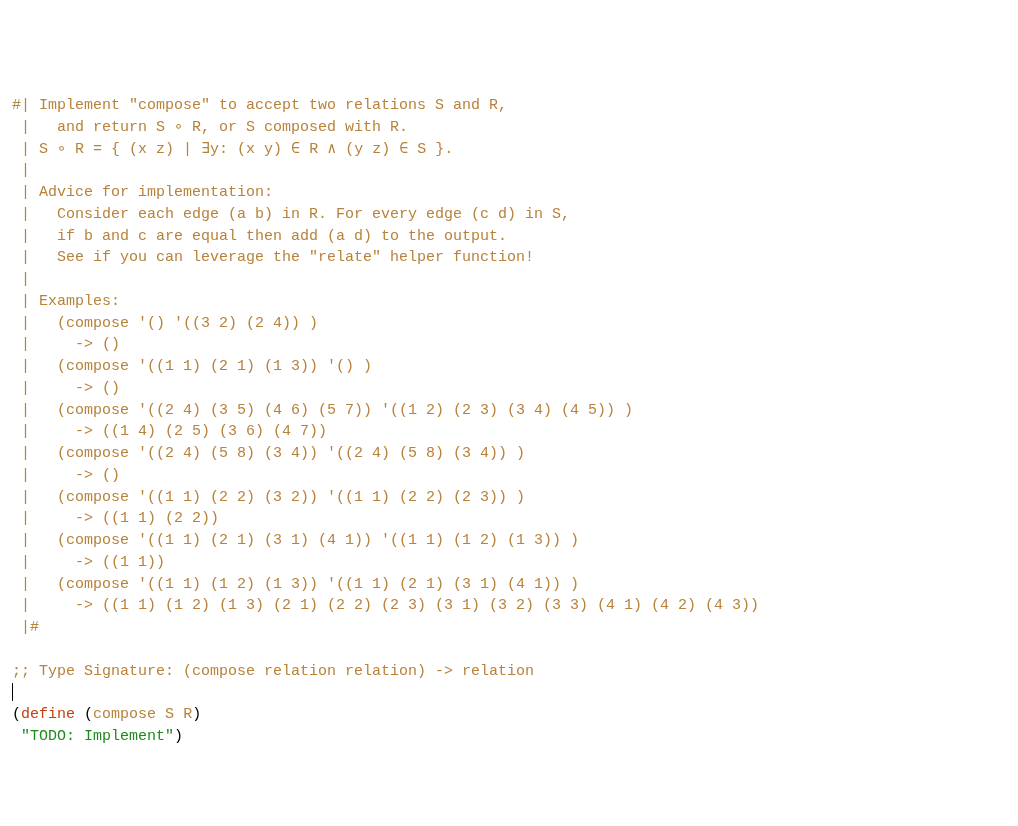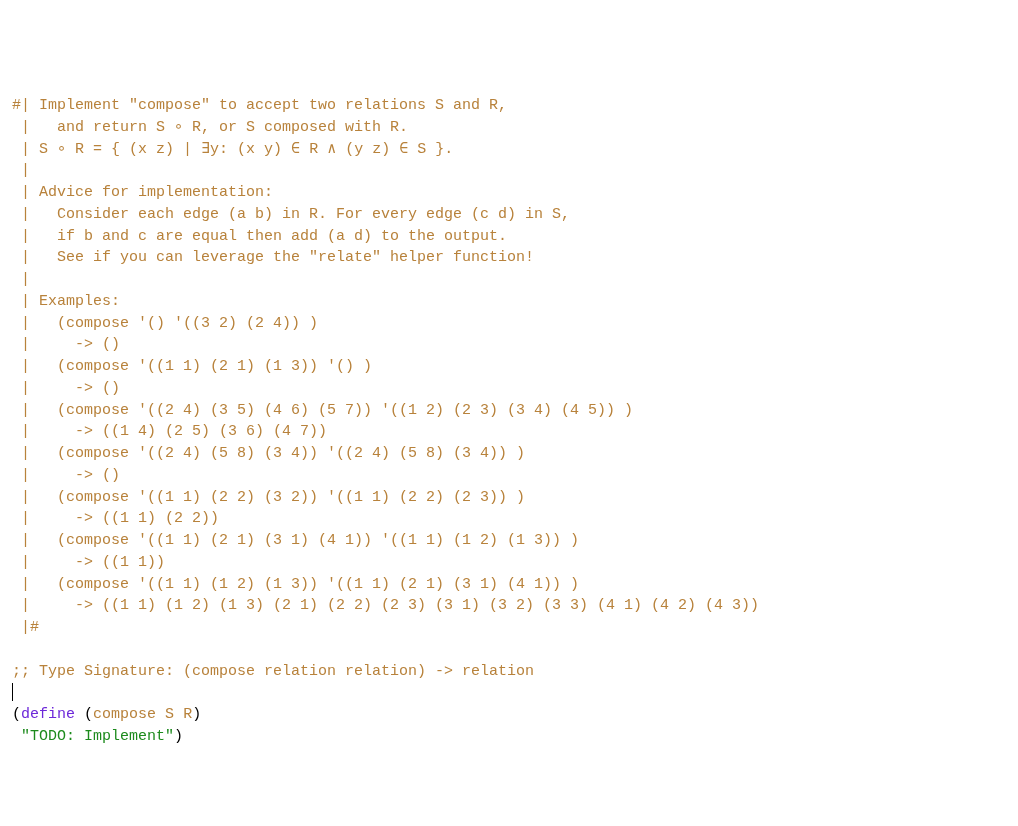--- a/index.html
+++ b/index.html
@@ -14,21 +14,21 @@
       line-height: 1.45;
       padding: 8px 12px;
       white-space: pre;
       color: #000;
       width: 1018px;
     }
     .comment {
       color: #b8823b;
     }
     .keyword {
-      color: #6d28d9;
+      color: #c2410c;
     }
     .funcname {
       color: #b8823b;
       text-align: center;
     }
     .param {
       color: #b8823b;
     }
     .paren {
       color: #000000;

